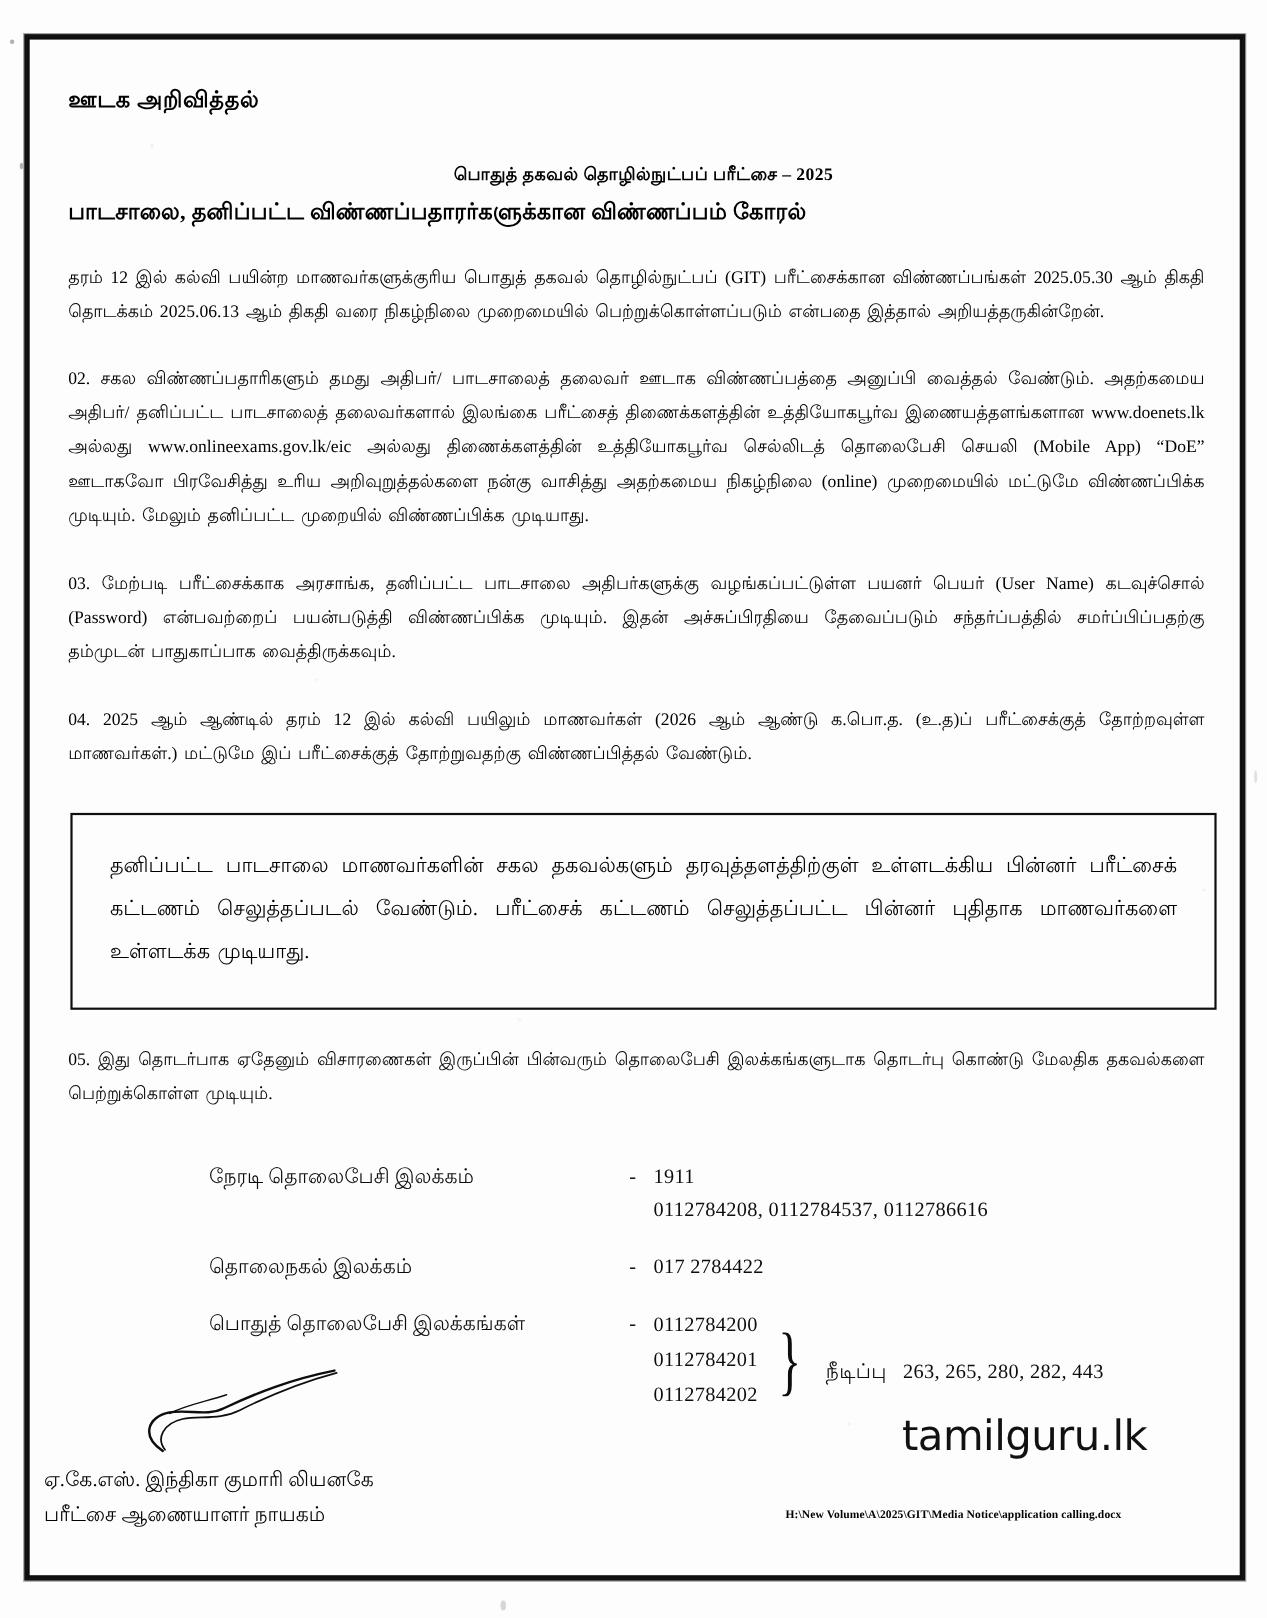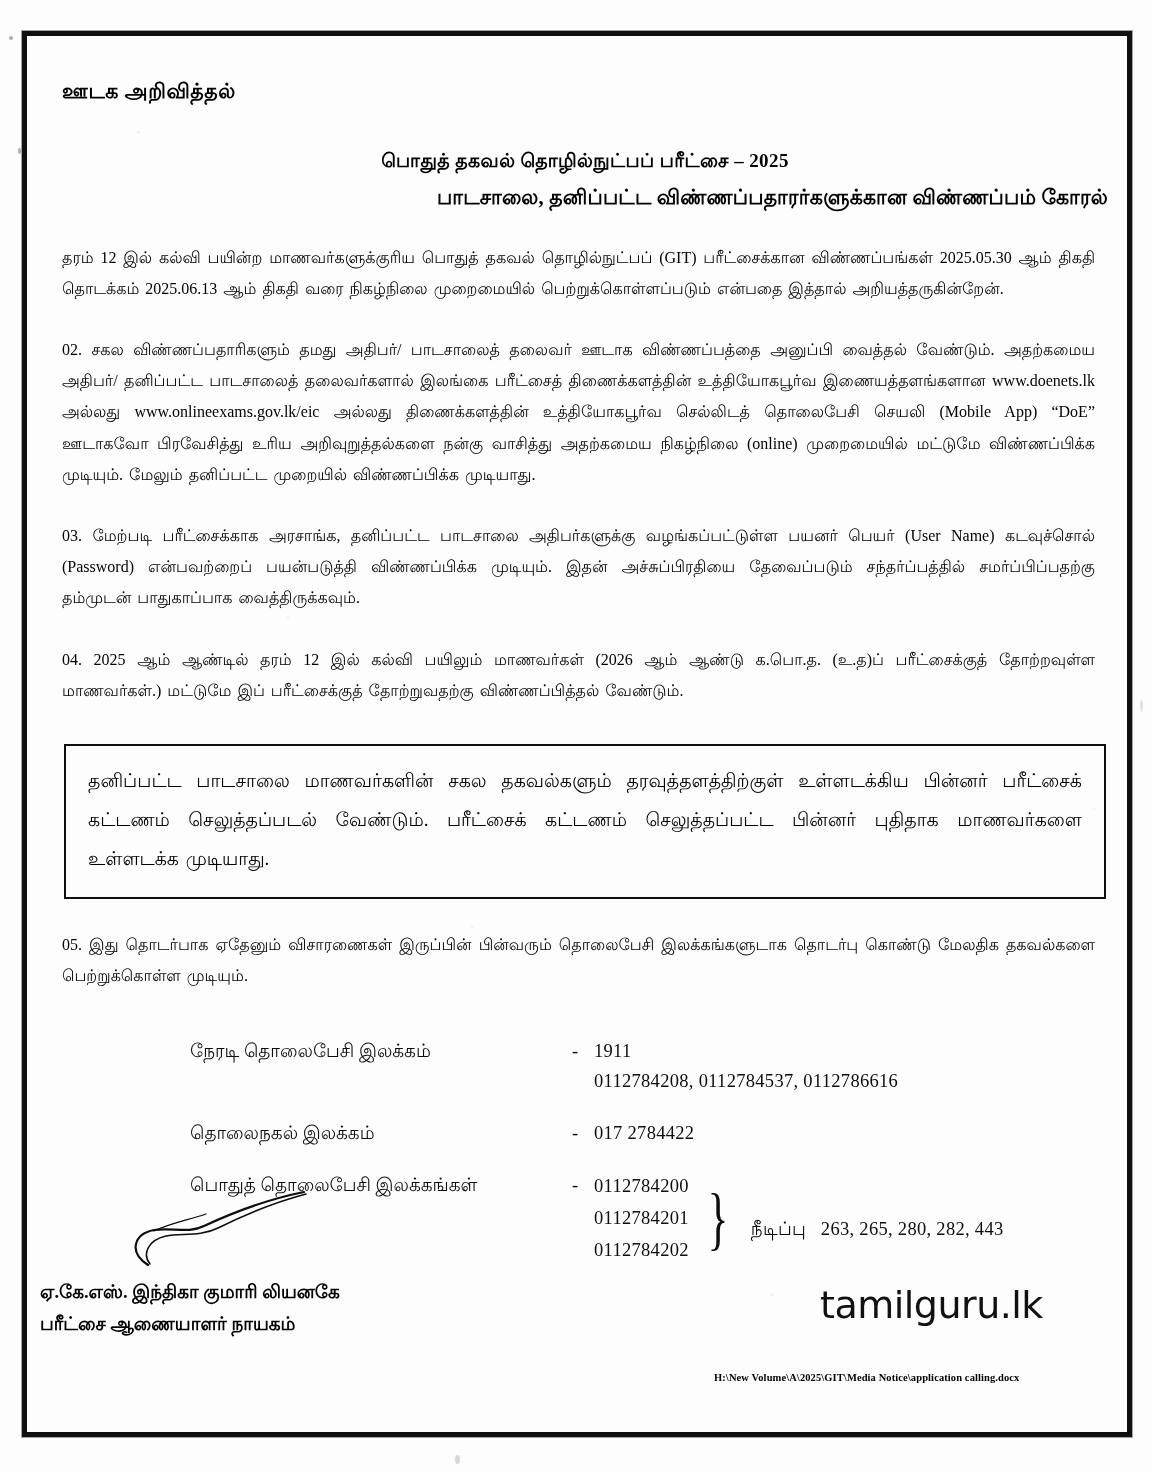--- a/index.html
+++ b/index.html
@@ -62,27 +62,27 @@
     font-weight: bold;
     font-size: 20.5px;
     letter-spacing: .6px;
     margin: 18px 0 0 0;
     line-height: 1.35;
     filter: contrast(1.18);
   }
   .hdr-sub1 {
     text-align: center;
     font-weight: bold;
-    font-size: 19px;
+    font-size: 16px;
     margin: 44px 0 0 0;
     letter-spacing: .4px;
     filter: contrast(1.18);
   }
   .hdr-sub2 {
-    text-align: right;
+    text-align: left;
     font-weight: bold;
     font-size: 20.5px;
     margin: 12px 0 0 0;
     letter-spacing: .2px;
     filter: contrast(1.18);
   }
 
   
   p.para {
     text-align: justify;
@@ -95,21 +95,21 @@
 
   
   .notice-box {
     margin: 38px 0 0 2px;
     border: 2px solid #0f0f0f;
     padding: 16px 22px 18px 22px;
     box-sizing: border-box;
     width: 1042px;
   }
   .notice-box p {
-    margin: 0;
+    margin: 12px;
     text-align: justify;
     font-size: 19px;
     line-height: 2.05;
     word-spacing: 2px;
     filter: contrast(1.12);
   }
 
   
   .contacts {
     margin: 46px 0 0 128px;
@@ -147,23 +147,22 @@
     margin-left: 10px;
     font-size: 18.5px;
     white-space: nowrap;
     margin-top: 23px;
   }
 
   
   .sig-area {
     position: absolute;
     left: 40px;
-    top: 1190px;
+    top: 1244px;
     width: 520px;
-    font-weight: bold;
   }
   .sig-svg { display: block; margin-left: 48px; }
   .sig-name {
     font-size: 18.5px;
     line-height: 1.5;
     margin-top: 4px;
     filter: contrast(1.1);
   }
 
   

